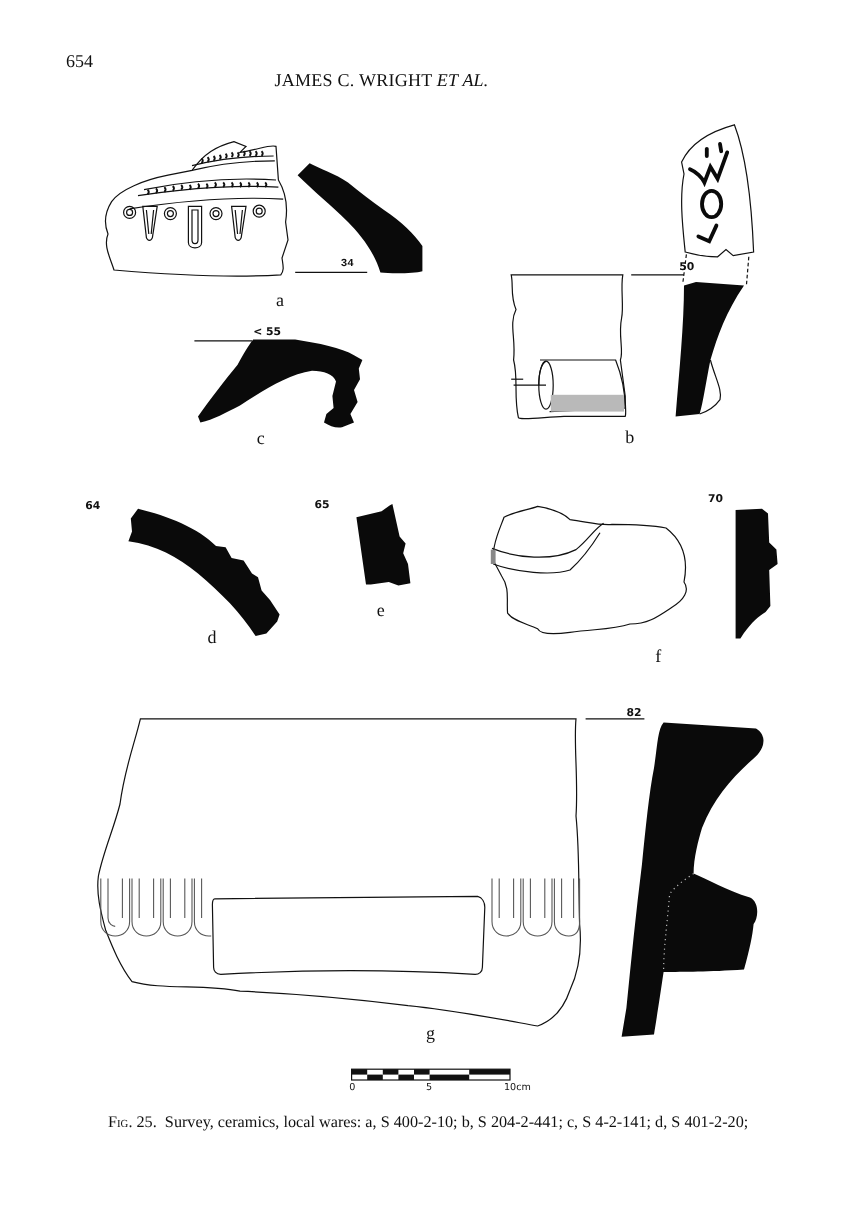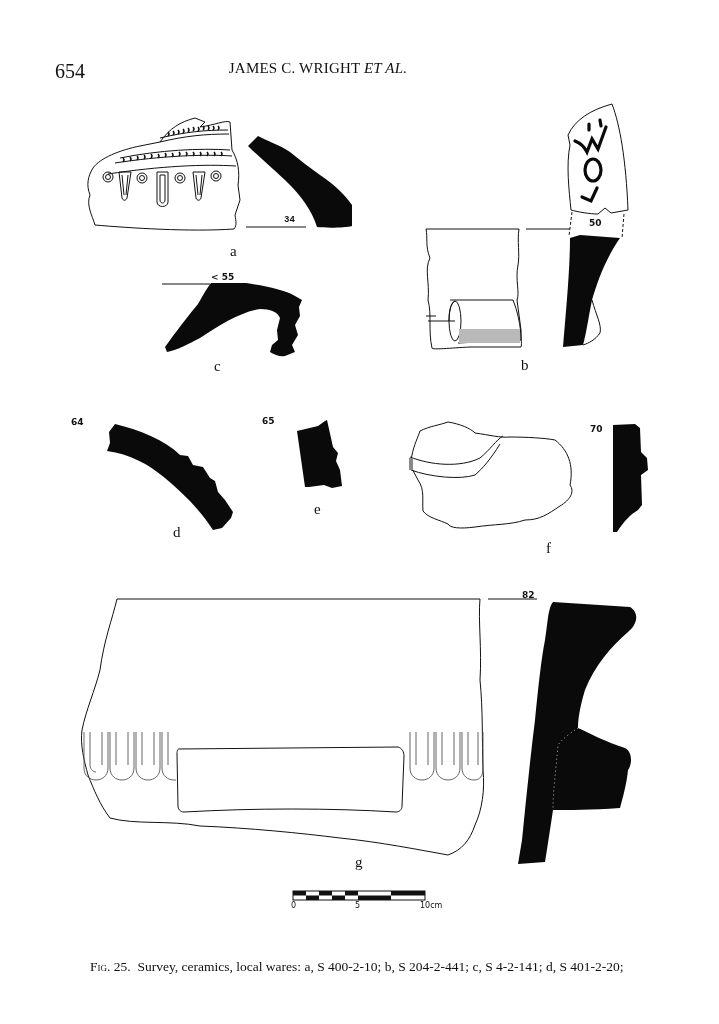--- a/index.html
+++ b/index.html
@@ -1,24 +1,24 @@
 <!DOCTYPE html>
 <html><head>
 <meta charset="utf-8">
 <style>
   html, body { margin: 0; padding: 0; background: #ffffff; }
   body { width: 719px; height: 1024px; position: relative; overflow: hidden; font-family: "Liberation Serif", "DejaVu Serif", serif; color: #111; }
-  .page-num { position: absolute; left: 55px; top: 60px; font-size: 20px; }
+  .page-num { position: absolute; left: 55px; top: 44px; font-size: 15px; }
   .running-head { position: absolute; left: 0; width: 636px; top: 60px; text-align: center; font-size: 15px; letter-spacing: 0.2px; }
   .running-head i { font-style: italic; }
   svg.fig { position: absolute; left: 0; top: 0; }
   .sublabel { position: absolute; font-size: 15px; }
   .dia { position: absolute; font-family: "DejaVu Sans", sans-serif; font-size: 9px; font-weight: bold; }
   .scale-lbl { position: absolute; font-family: "DejaVu Sans", sans-serif; font-size: 8px; }
-  .caption { position: absolute; left: 90px; top: 926px; width: 600px; font-size: 13.5px; line-height: 17px; margin-top: 32px; }
+  .caption { position: absolute; left: 90px; top: 926px; width: 600px; font-size: 13.5px; line-height: 17px; }
   .caption .fig-no { font-variant: small-caps; }
   .caption .line2 { padding-left: 53px; display: block; }
 </style>
 </head>
 <body>
 
 <div class="page-num">654</div>
 <div class="running-head"><span>JAMES C. WRIGHT </span><i>ET AL.</i></div>
 
 <svg class="fig" width="719" height="1024" viewBox="0 0 719 1024">
@@ -159,25 +159,25 @@
 
 <div class="sublabel" style="left:230px;top:243px;">a</div>
 <div class="sublabel" style="left:521px;top:357px;">b</div>
 <div class="sublabel" style="left:214px;top:358px;">c</div>
 <div class="sublabel" style="left:173px;top:524px;">d</div>
 <div class="sublabel" style="left:314px;top:501px;">e</div>
 <div class="sublabel" style="left:546px;top:540px;">f</div>
 <div class="sublabel" style="left:355px;top:854px;">g</div>
 
 <div class="dia" style="left:284px;top:215px;font-family:Liberation Mono, monospace;">34</div>
-<div class="dia" style="left:589px;top:218px;">50</div>
+<div class="dia" style="left:566px;top:218px;">50</div>
 <div class="dia" style="left:191px;top:272px;margin-left:20px;">&lt; 55</div>
 <div class="dia" style="left:71px;top:417px;">64</div>
 <div class="dia" style="left:262px;top:416px;">65</div>
-<div class="dia" style="left:590px;top:424px;">70</div>
+<div class="dia" style="left:590px;top:411px;">70</div>
 <div class="dia" style="left:522px;top:590px;">82</div>
 
 <div class="scale-lbl" style="left:291px;top:901px;">0</div>
 <div class="scale-lbl" style="left:355px;top:901px;">5</div>
 <div class="scale-lbl" style="left:420px;top:901px;">10cm</div>
 
 <div class="caption">
   <span class="fig-no">Fig. 25.</span>&nbsp;
   <span>Survey, ceramics, local wares: a, S 400-2-10; b, S 204-2-441; c, S 4-2-141; d, S 401-2-20;</span>
 </div>

